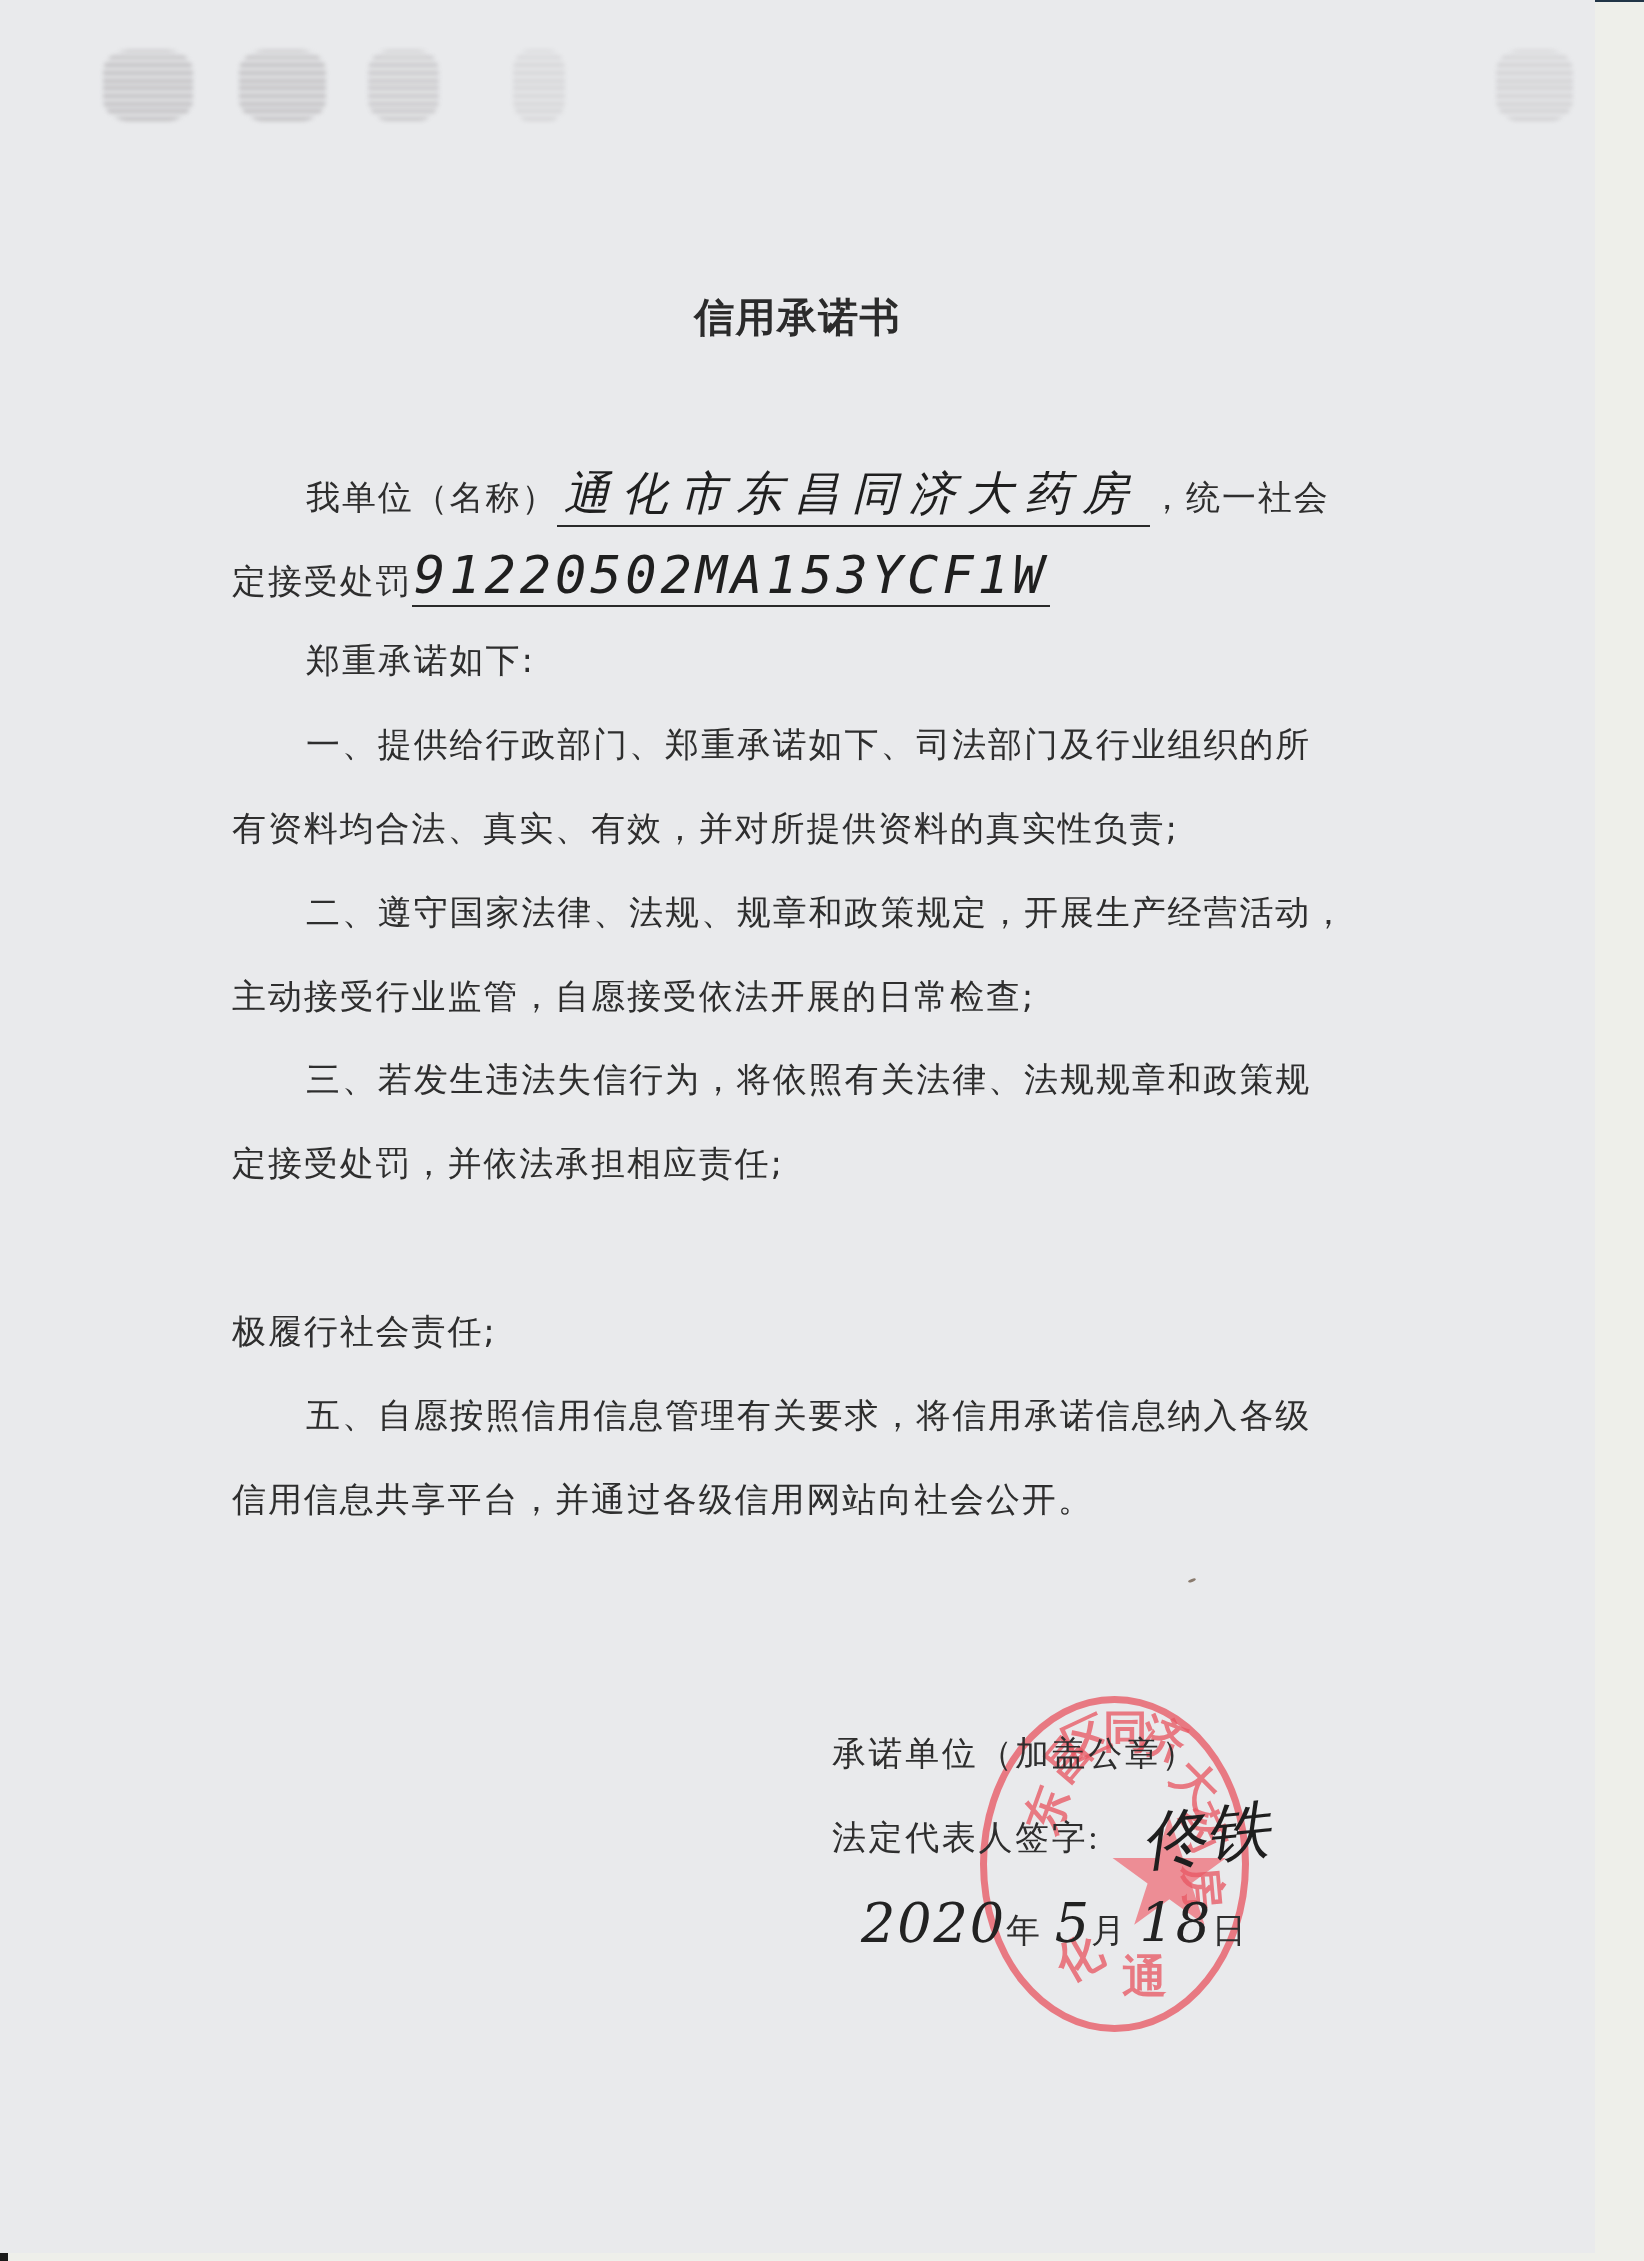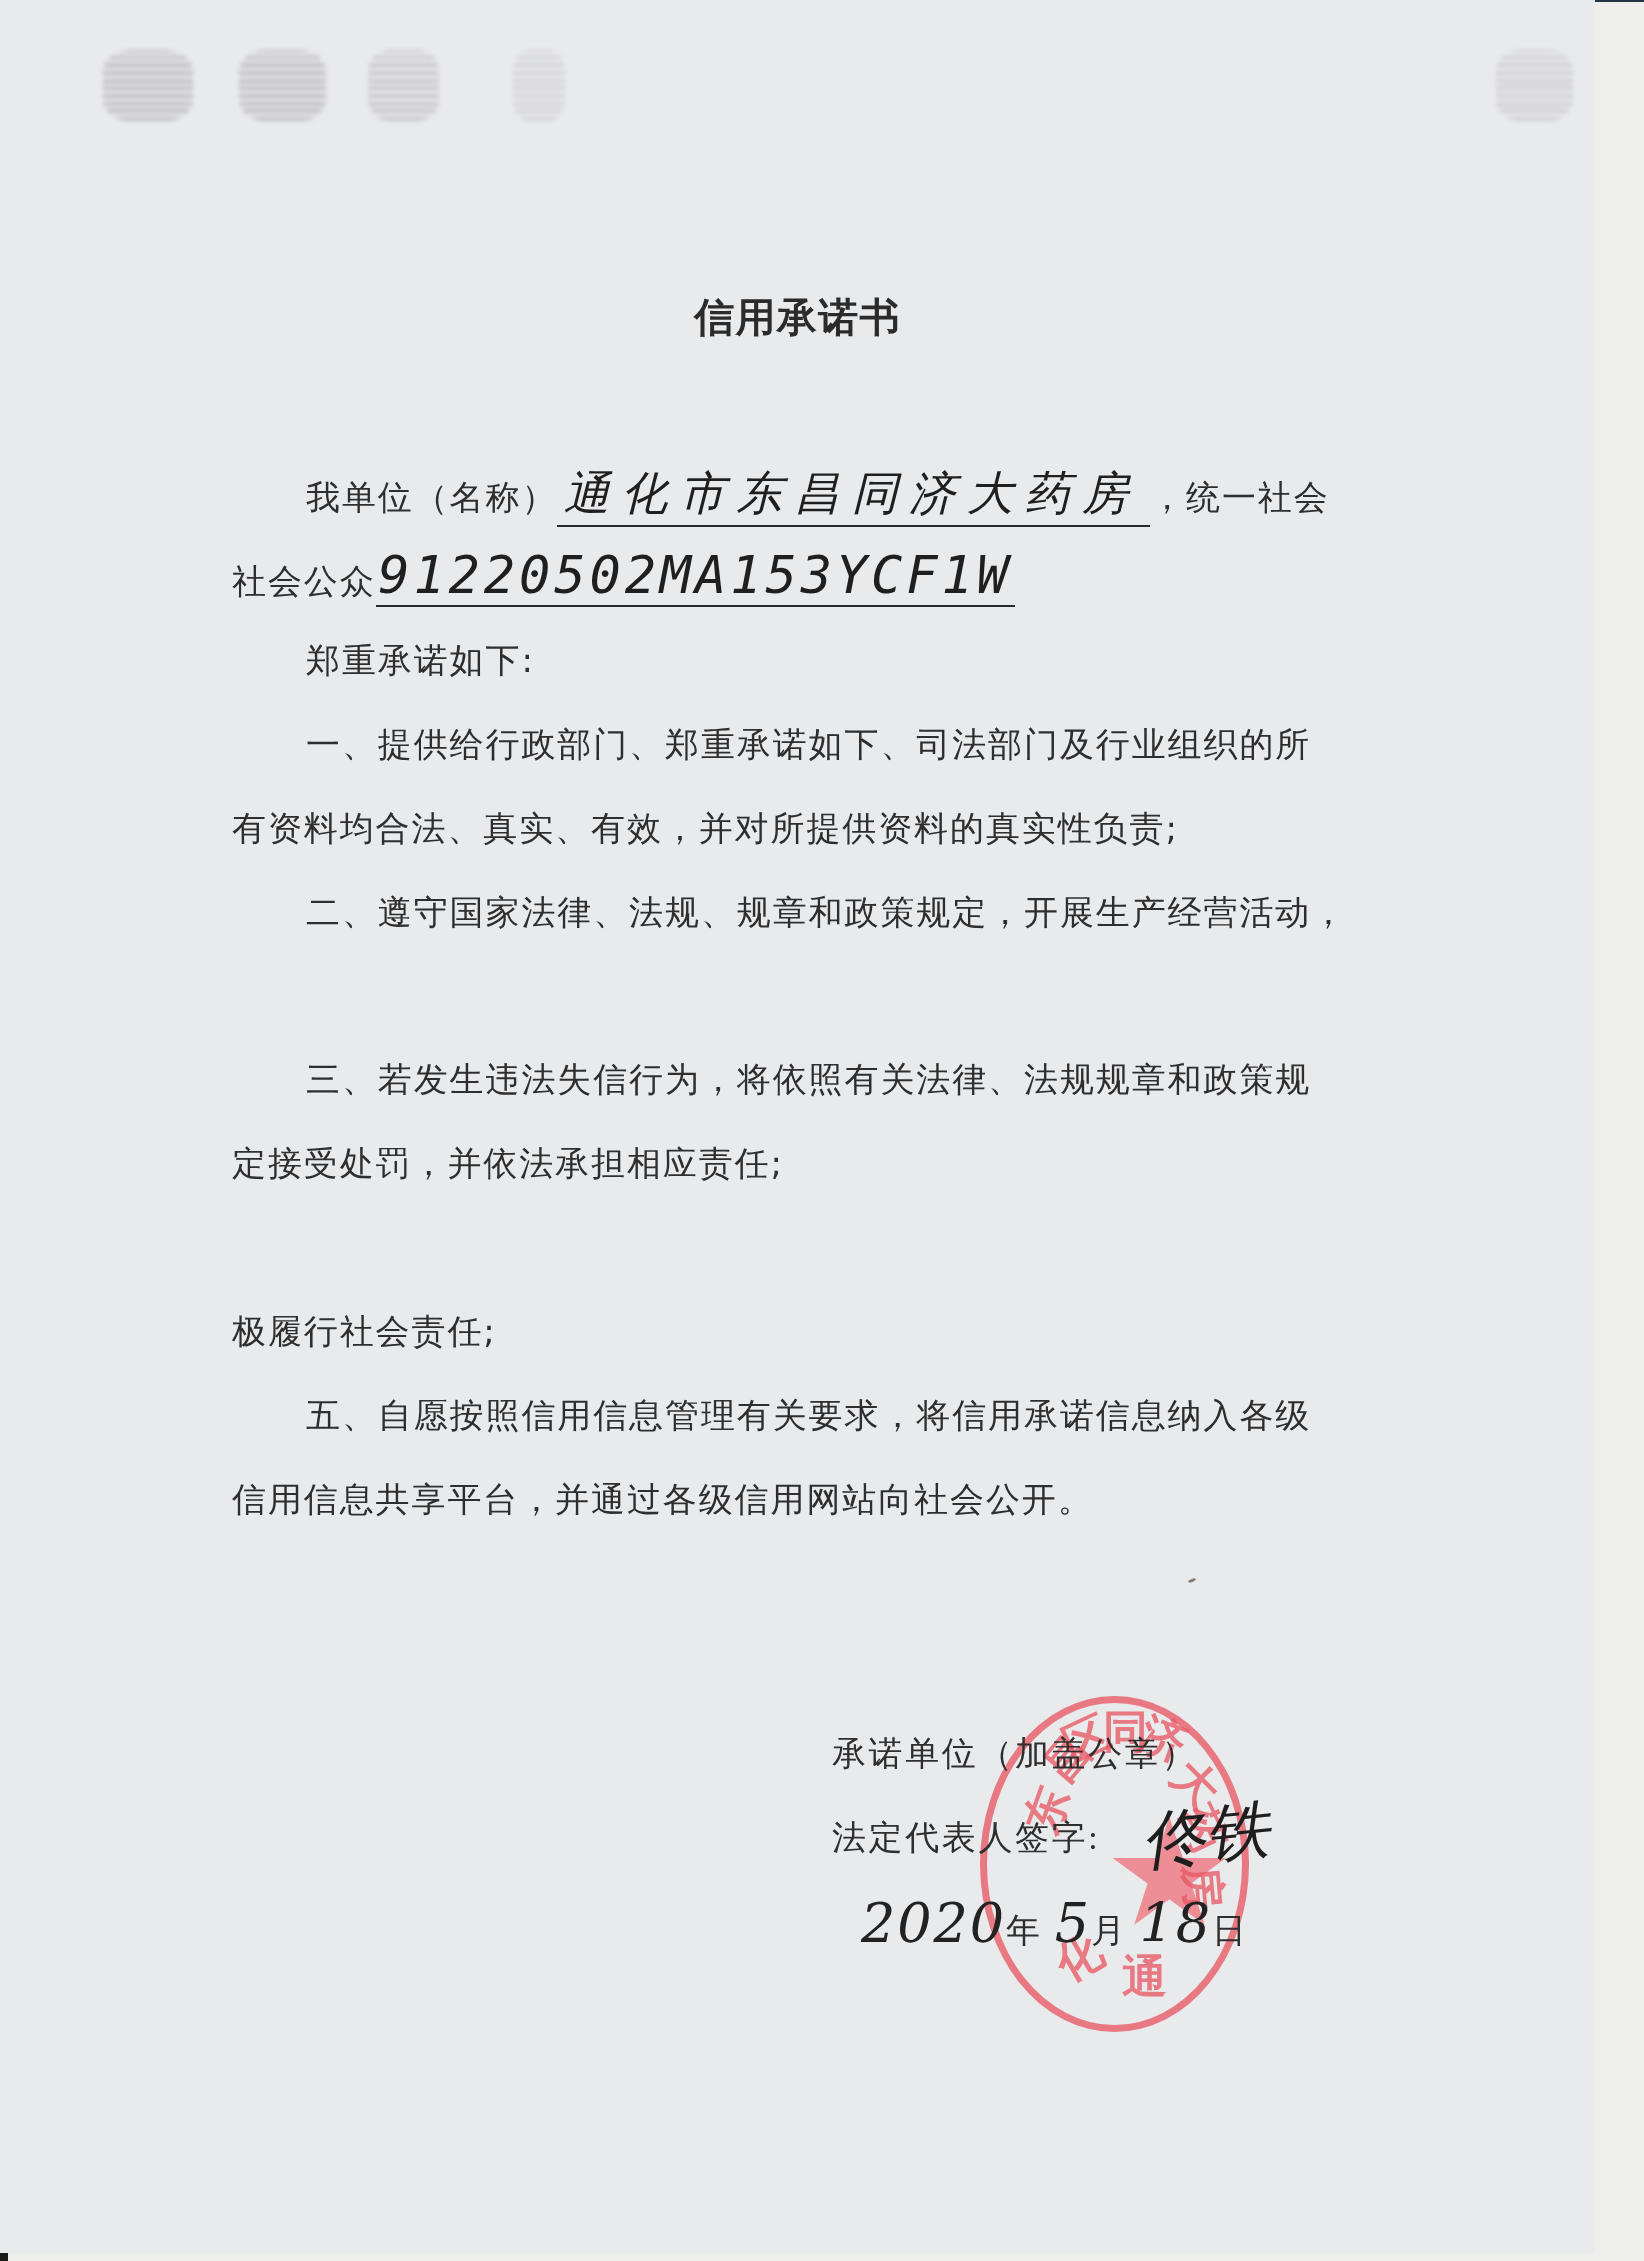--- a/index.html
+++ b/index.html
@@ -86,29 +86,30 @@
   <div class="smudge" style="left:368px;width:71px;opacity:0.8;"></div>
   <div class="smudge" style="left:513px;width:52px;opacity:0.5;"></div>
   <div class="smudge" style="left:1496px;width:77px;opacity:0.6;"></div>
 
   <div class="title">信用承诺书</div>
 
   <div class="line" style="left:306px;top:463px;">
     <span>我单位（名称）</span><span class="handwrite name-field">通化市东昌同济大药房</span><span>，统一社会</span>
   </div>
   <div class="line" style="left:232px;top:545px;">
-    <span>社会公众</span><span class="handwrite code-field">91220502MA153YCF1W</span>
+    <span>定接受处罚</span><span class="handwrite code-field">91220502MA153YCF1W</span>
   </div>
 
   <div class="line" style="left:306px;top:638px;">郑重承诺如下:</div>
 
   <div class="line" style="left:306px;top:722px;">一、提供给行政部门、郑重承诺如下、司法部门及行业组织的所</div>
   <div class="line" style="left:232px;top:806px;">有资料均合法、真实、有效，并对所提供资料的真实性负责;</div>
 
   <div class="line" style="left:306px;top:890px;">二、遵守国家法律、法规、规章和政策规定，开展生产经营活动，</div>
+  <div class="line" style="left:232px;top:974px;">主动接受行业监管，自愿接受依法开展的日常检查;</div>
 
   <div class="line" style="left:306px;top:1057px;text-align:right;">三、若发生违法失信行为，将依照有关法律、法规规章和政策规</div>
   <div class="line" style="left:232px;top:1141px;">定接受处罚，并依法承担相应责任;</div>
 
   <div class="line" style="left:232px;top:1309px;">极履行社会责任;</div>
 
   <div class="line" style="left:306px;top:1393px;">五、自愿按照信用信息管理有关要求，将信用承诺信息纳入各级</div>
   <div class="line" style="left:232px;top:1477px;">信用信息共享平台，并通过各级信用网站向社会公开。</div>
 
   <div class="speck"></div>

